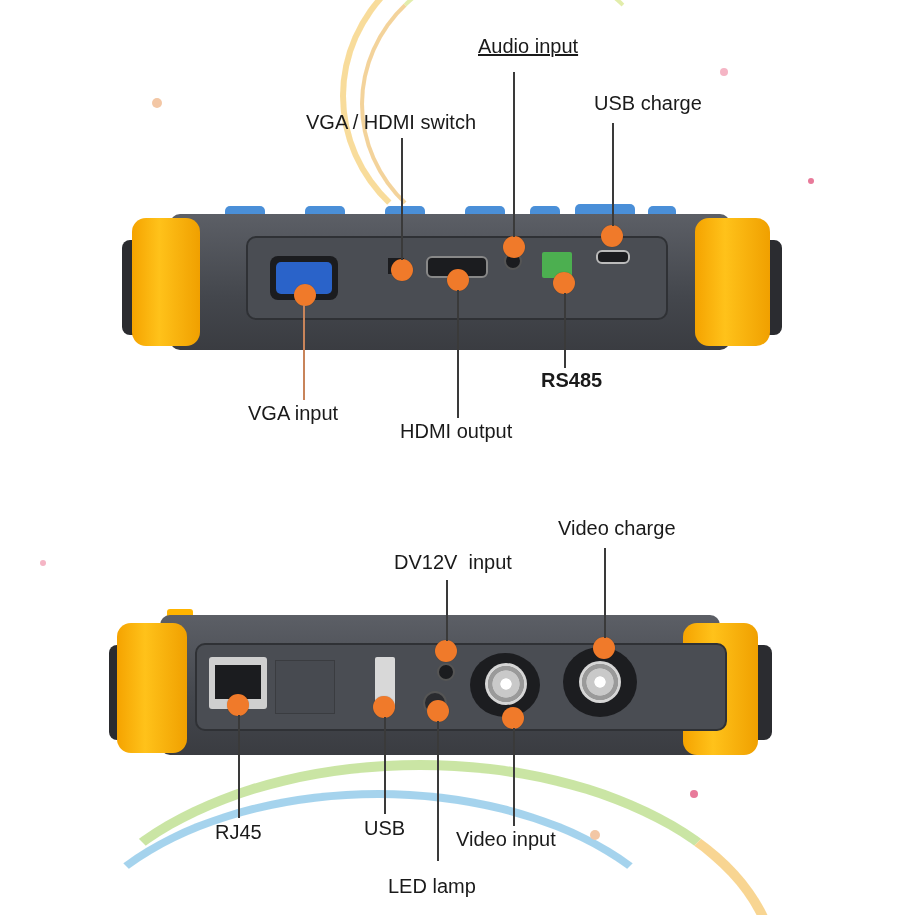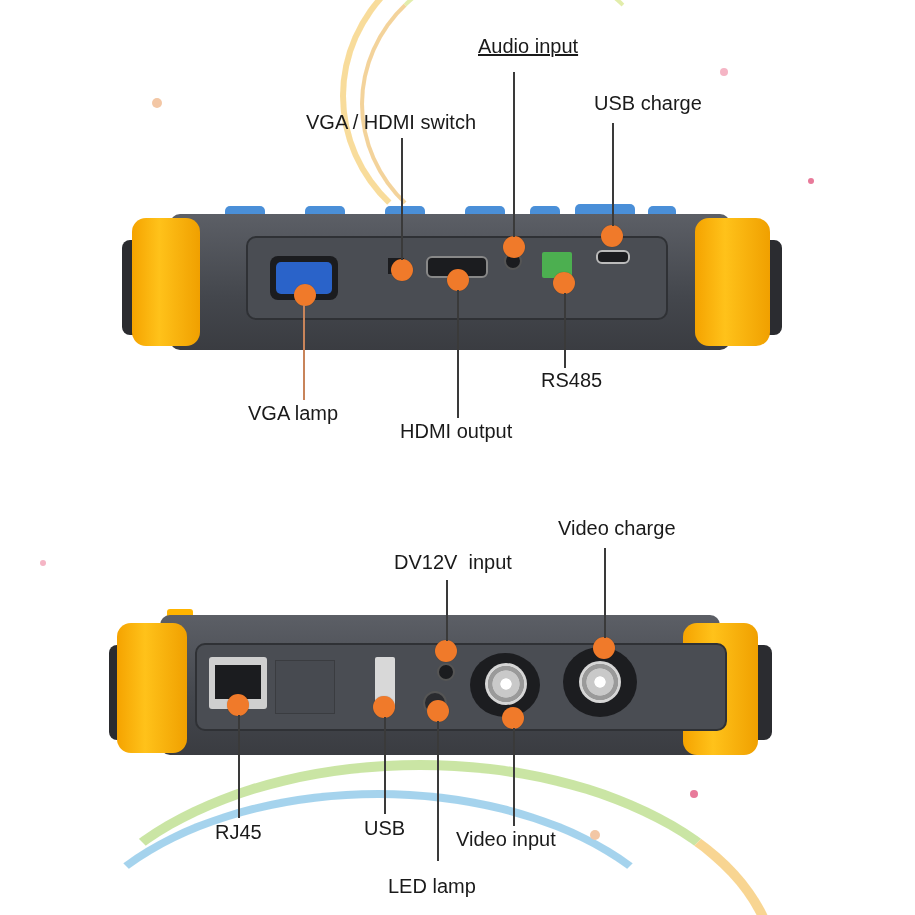--- a/index.html
+++ b/index.html
@@ -79,22 +79,22 @@
   <div class="line" style="left:401px;top:138px;height:122px;"></div>
   <div class="line" style="left:513px;top:72px;height:165px;"></div>
   <div class="line" style="left:612px;top:123px;height:103px;"></div>
   <div class="line" style="left:303px;top:305px;height:95px;background:#c8845a;"></div>
   <div class="line" style="left:457px;top:290px;height:128px;"></div>
   <div class="line" style="left:564px;top:293px;height:75px;"></div>
 
   <div class="label" style="left:478px;top:36px;text-decoration:underline;">Audio input</div>
   <div class="label" style="left:558px;top:93px;margin-left:36px;">USB charge</div>
   <div class="label" style="left:306px;top:112px;">VGA / HDMI switch</div>
-  <div class="label" style="left:541px;top:370px;">RS485</div>
-  <div class="label" style="left:248px;top:403px;">VGA lamp</div>
+  <div class="label" style="left:541px;top:370px;font-weight:bold;">RS485</div>
+  <div class="label" style="left:248px;top:403px;">VGA input</div>
   <div class="label" style="left:400px;top:421px;">HDMI output</div>
 
   <div class="device" style="left:105px;top:605px;width:670px;height:155px;">
     <div style="position:absolute;left:62px;top:4px;width:26px;height:10px;background:#ffb400;border-radius:3px;"></div>
     <div class="body" style="left:55px;top:10px;width:560px;height:140px;"></div>
     <div class="bumper-dark" style="left:4px;top:40px;width:20px;height:95px;"></div>
     <div class="bumper" style="left:12px;top:18px;width:70px;height:130px;"></div>
     <div class="bumper-dark" style="left:645px;top:40px;width:22px;height:95px;"></div>
     <div class="bumper" style="left:578px;top:18px;width:75px;height:132px;"></div>
     <div class="panel" style="left:90px;top:38px;width:528px;height:84px;"></div>

